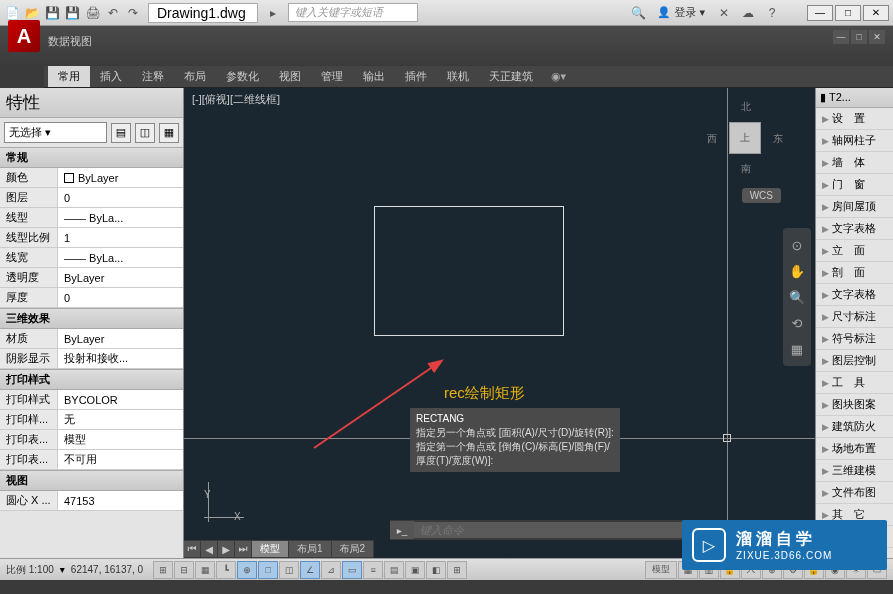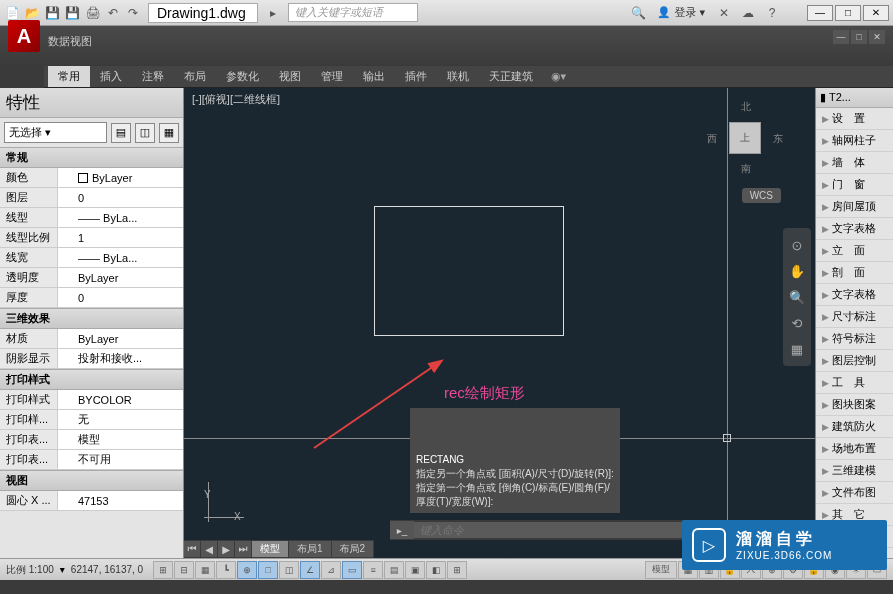--- a/index.html
+++ b/index.html
@@ -177,21 +177,21 @@
       border-bottom: 1px solid #ccc;
     }
     .props-label {
       width: 58px;
       padding: 2px 6px;
       background: #e8e8e8;
       border-right: 1px solid #ccc;
     }
     .props-value {
       flex: 1;
-      padding: 2px 20px;
+      padding: 2px 6px;
       background: #fff;
       display: flex; align-items: center; gap: 4px;
     }
     .color-swatch {
       width: 10px; height: 10px;
       border: 1px solid #000;
       background: #fff;
       display: inline-block;
     }
     
@@ -292,41 +292,41 @@
     .ucs-axis2 {
       position: absolute;
       bottom: 4px; left: 0;
       width: 40px; height: 1px;
       background: #999;
     }
     
     .annotation-text {
       position: absolute;
       top: 296px; left: 260px;
-      color: #ec4899;
+      color: #eab308;
       font-size: 15px;
     }
     .annotation-arrow {
       position: absolute;
       top: 270px; left: 120px;
       width: 140px; height: 100px;
       pointer-events: none;
     }
     
     .cmd-tooltip {
       position: absolute;
       top: 320px; left: 226px;
       width: 210px;
       background: #4a4a4a;
       color: #ddd;
       font-size: 10px;
       padding: 4px 6px;
       line-height: 1.4;
     }
-    .cmd-name { color: #fff; margin-top: 41px; }
+    .cmd-name { color: #fff; }
     
     .cmd-line-area {
       position: absolute;
       bottom: 18px; left: 206px;
       right: 4px;
       height: 20px;
       display: flex;
       align-items: center;
       background: #3a3a3a;
     }

